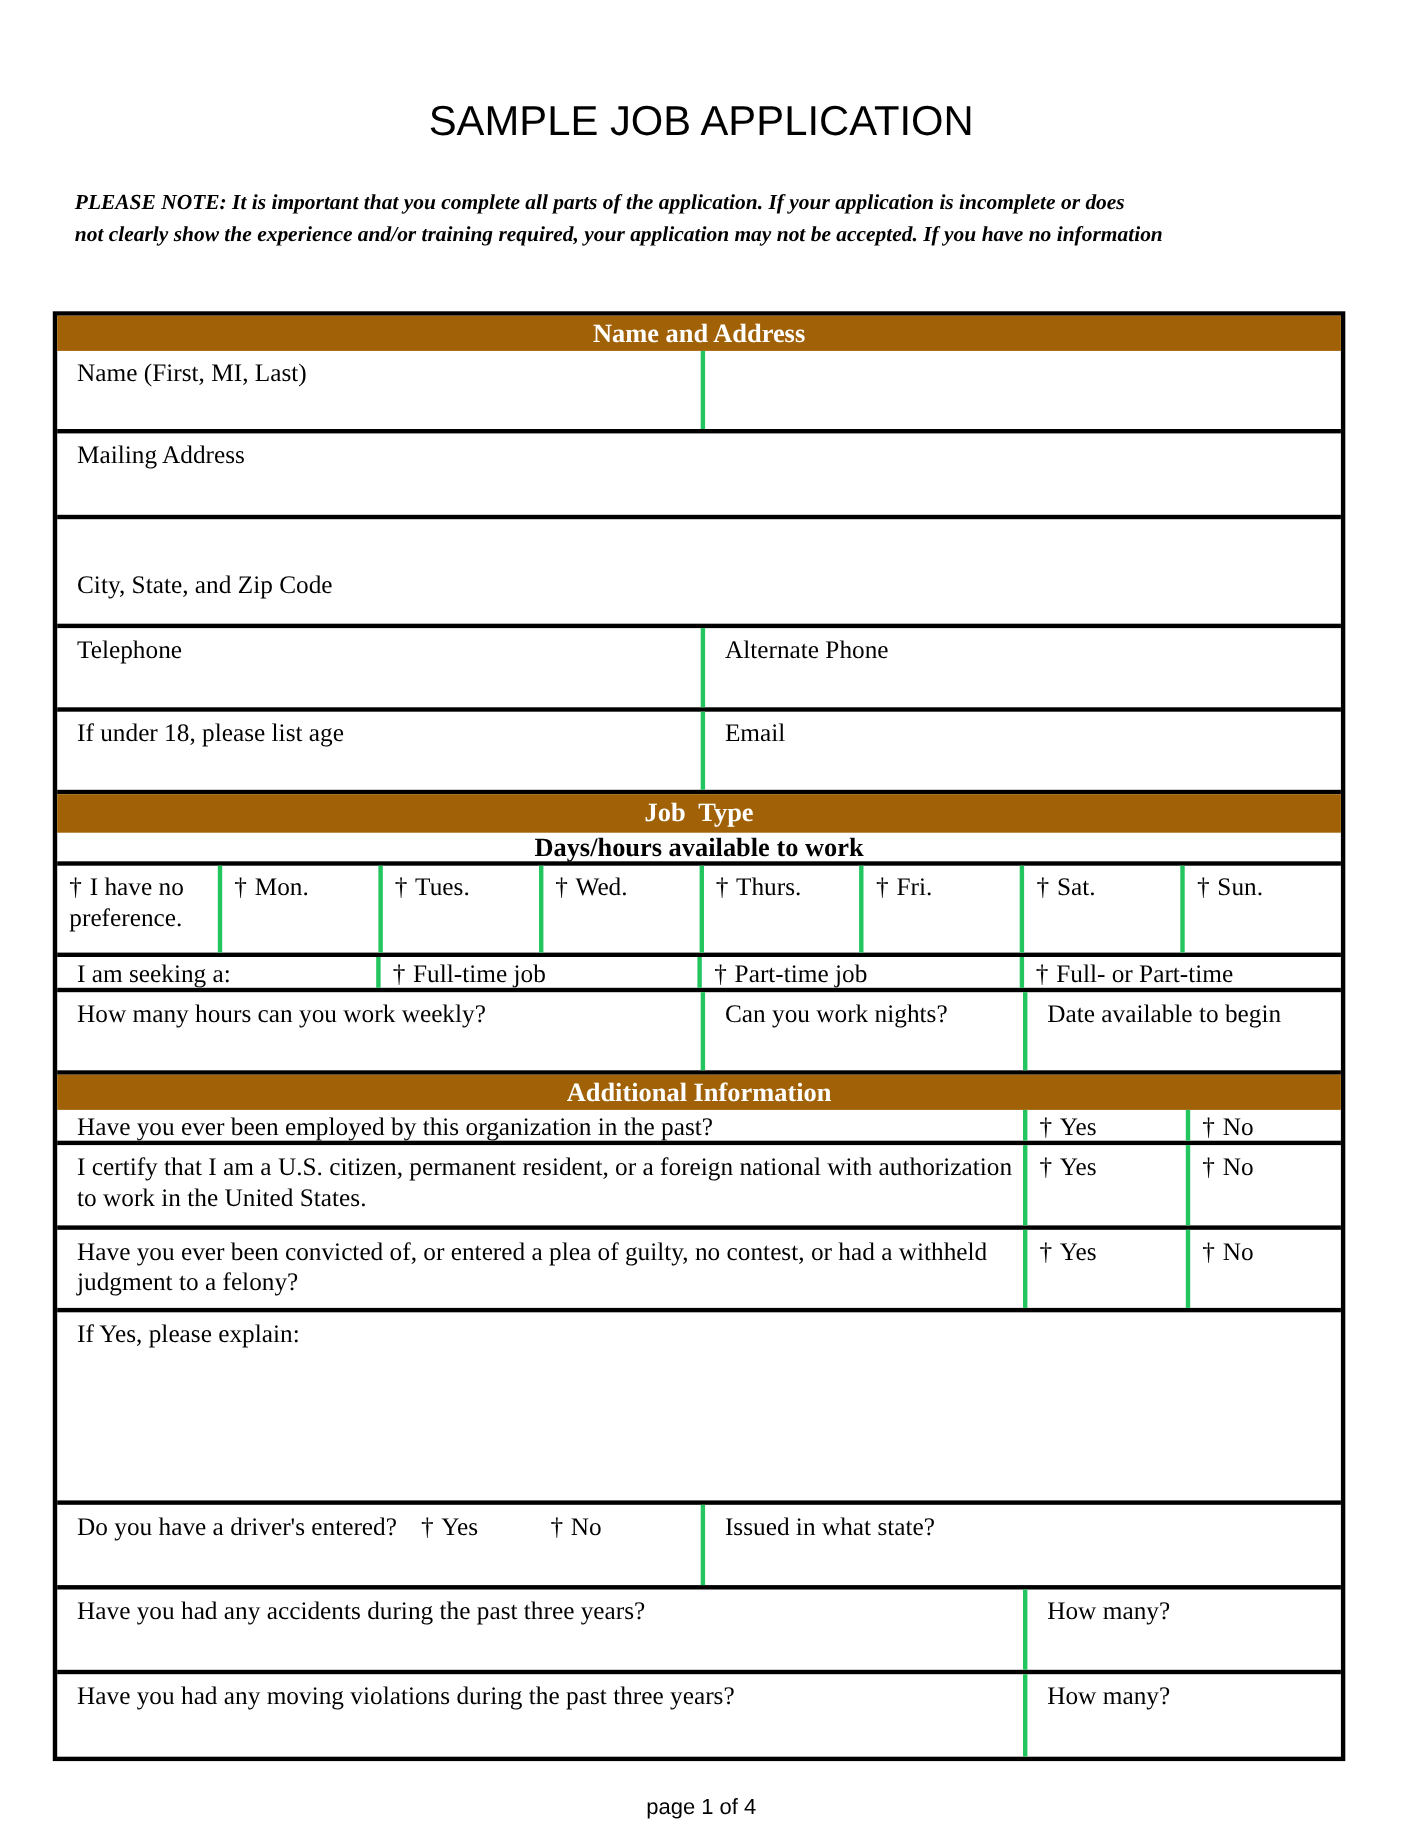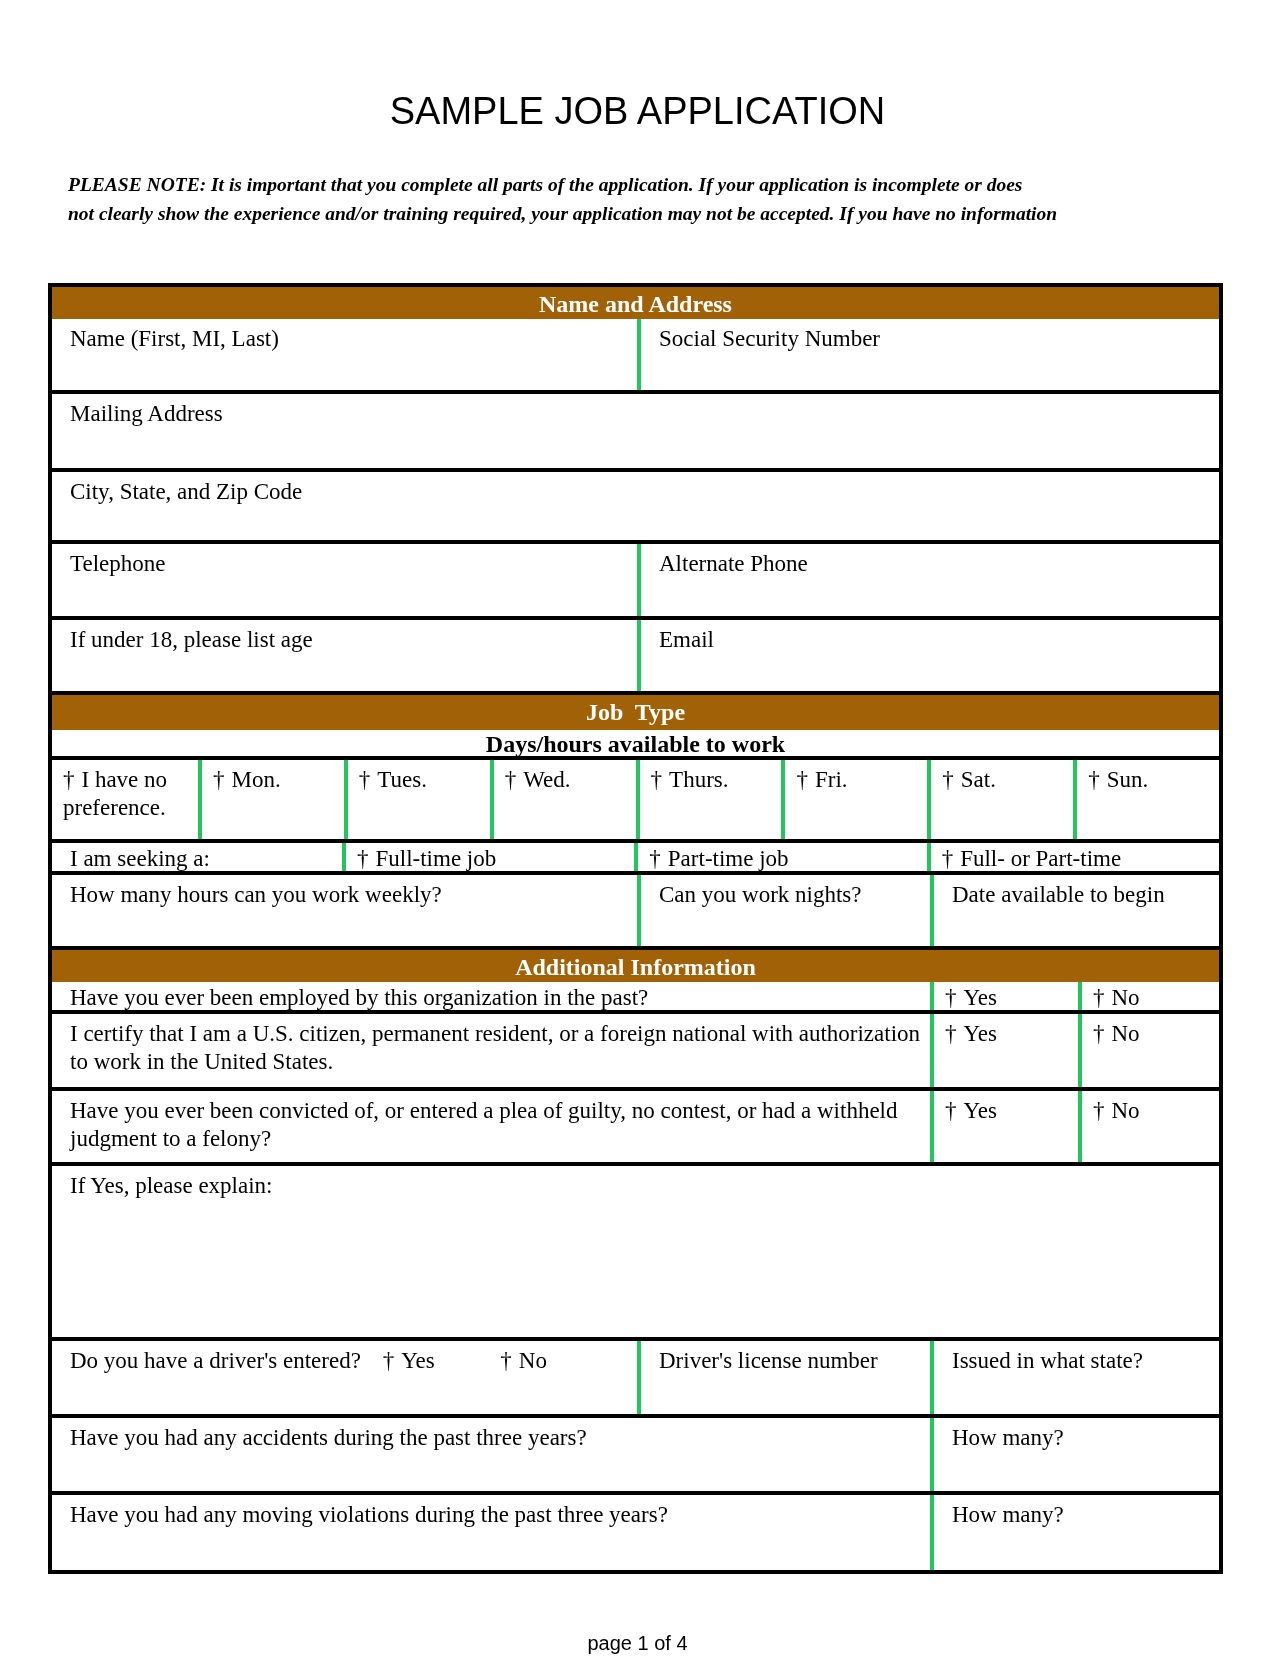--- a/index.html
+++ b/index.html
@@ -23,21 +23,21 @@
   .cell.flex{flex:1 1 0;}
   .tight{padding-top:2px;}
   .padS{padding-left:11px;}
   .w589{width:589px;flex:0 0 auto;}
   .w294{width:294px;flex:0 0 auto;}
   .w293{width:293px;flex:0 0 auto;}
   .w882{width:882px;flex:0 0 auto;}
   .w150{width:150px;flex:0 0 auto;}
   .w148{width:148px;flex:0 0 auto;}
   .h32{height:32px;}.h35{height:35px;}.h30{height:30px;}.h75{height:75px;}
-  .h76{height:76px;}.h77{height:77px;}.h78{height:78px;}.h79{height:72px;}
+  .h76{height:76px;}.h77{height:77px;}.h78{height:78px;}.h79{height:59px;margin-top:40px;}
   .h83{height:83px;}.h175{height:175px;}
   .dg{margin-right:7px;}
   .yesgap{margin-left:16px;}
   .nogap{margin-left:60px;}
   .footer{position:absolute;top:1632px;left:0;width:100%;text-align:center;
           font-family:"Liberation Sans",sans-serif;font-size:20px;}
 </style>
 </head>
 <body>
 
@@ -51,23 +51,20 @@
   </div>
 
   <div class="form">
 
     <div class="row bar h32">Name and Address</div>
 
     <div class="row h75">
       <div class="cell w589">
         <span>Name (First, MI, Last)</span>
       </div>
-      <div class="cell flex lastc">
-        <span>Social Security Number</span>
-      </div>
     </div>
 
     <div class="row h78">
       <div class="cell flex lastc">
         <span>Mailing Address</span>
       </div>
     </div>
 
     <div class="row h79">
       <div class="cell flex lastc">
@@ -193,23 +190,20 @@
         <span>If Yes, please explain:</span>
       </div>
     </div>
 
     <div class="row h77">
       <div class="cell w589">
         <span>Do you have a driver's entered?</span>
         <span class="dg yesgap">†</span><span>Yes</span>
         <span class="dg nogap">†</span><span>No</span>
       </div>
-      <div class="cell w293">
-        <span>Driver's license number</span>
-      </div>
       <div class="cell flex lastc">
         <span>Issued in what state?</span>
       </div>
     </div>
 
     <div class="row h77">
       <div class="cell w882">
         <span>Have you had any accidents during the past three years?</span>
       </div>
       <div class="cell flex lastc">

